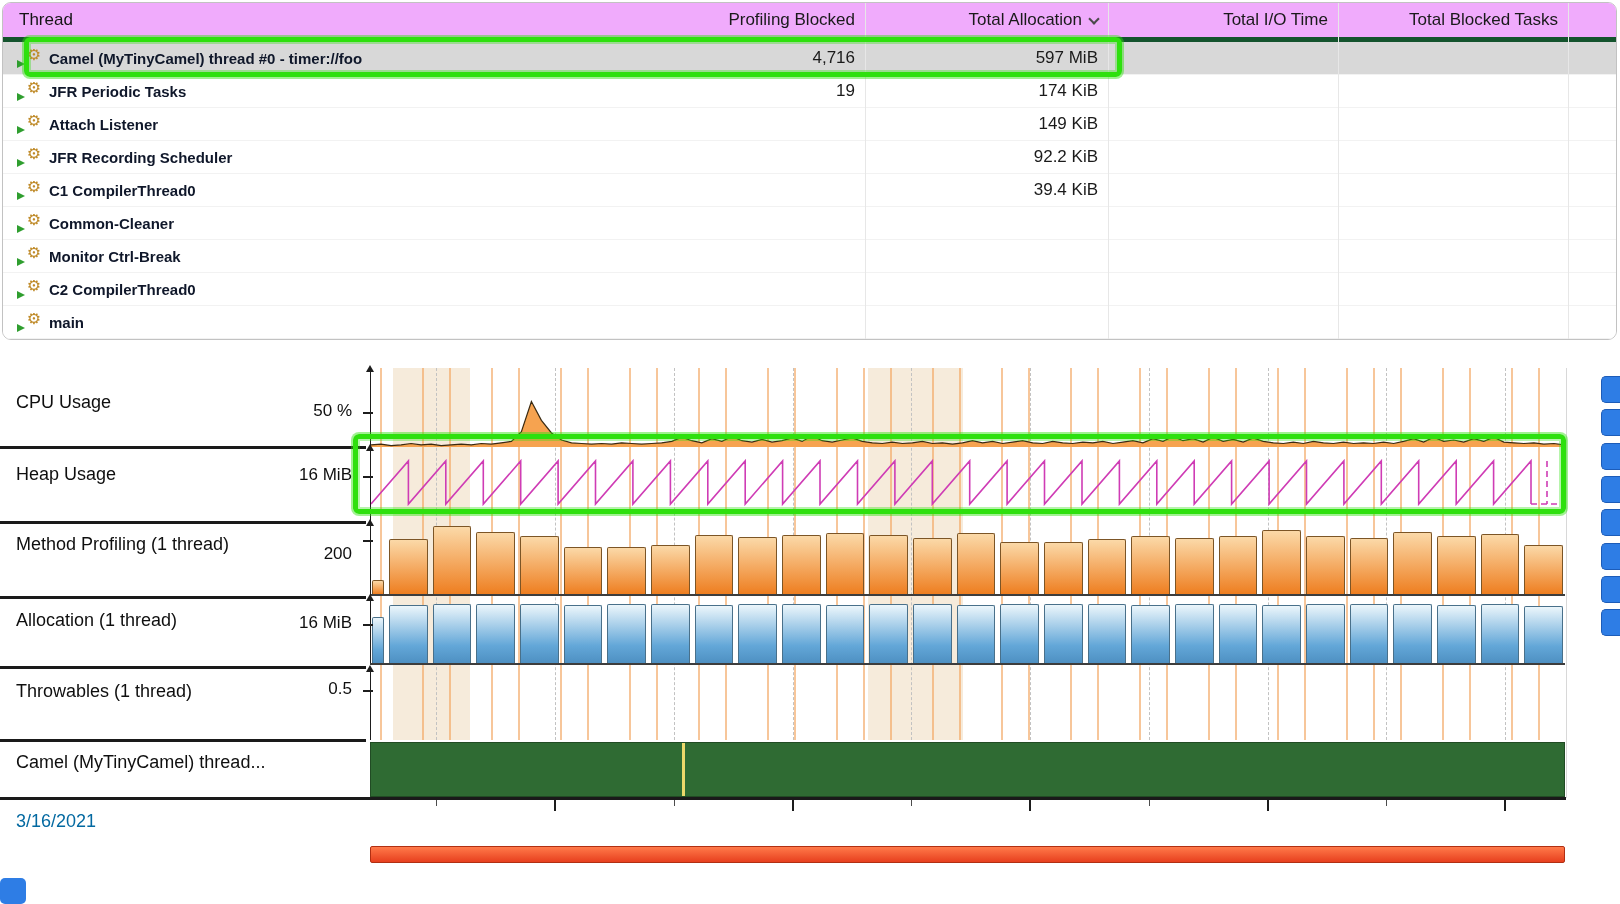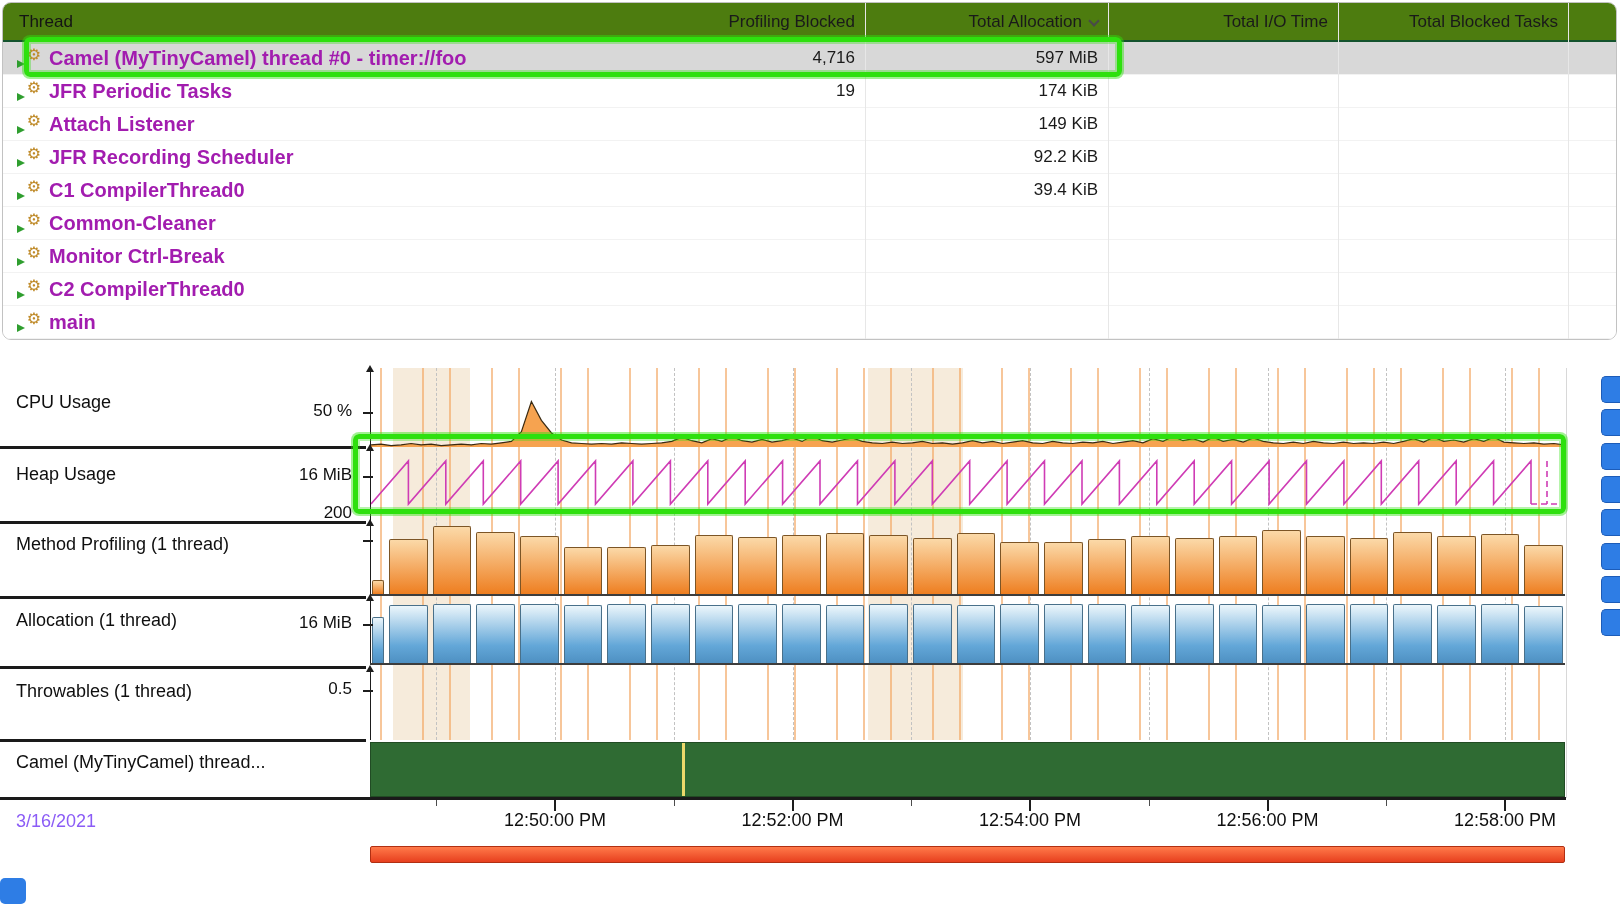--- a/index.html
+++ b/index.html
@@ -5,26 +5,26 @@
   html,body{margin:0;padding:0;}
   body{width:1620px;height:904px;overflow:hidden;background:#fff;font-family:"Liberation Sans",sans-serif;}
   *{box-sizing:border-box;}
   #root{position:relative;width:1620px;height:904px;}
 
   
   #thread-table{position:absolute;left:2px;top:2px;width:1615px;height:338px;background:#fff;
     border:1px solid #c2c2c2;border-radius:9px;overflow:hidden;z-index:5;}
   .trow{position:relative;display:grid;grid-template-columns:645px 217px 243px 230px 230px 1fr;height:33px;align-items:center;}
   #tbody .trow{border-bottom:1px solid #f2f2f2;background:#fff;}
-  .thead{height:39px;border-bottom:2px solid #14532d;background:#4d7c0f;}
+  .thead{height:39px;border-bottom:5px solid #14532d;background:#f0abfc;}
   .th{font-size:17px;color:#141414;font-weight:400;}
   .c{padding:0 10px;white-space:nowrap;overflow:hidden;}
   .c-thread{display:flex;align-items:center;gap:9px;padding-left:16px;}
   .c-num{text-align:right;font-size:17px;color:#1a1a1a;}
-  .tname{font-weight:700;font-size:20px;color:#a21caf;}
+  .tname{font-weight:700;font-size:15px;color:#0f172a;}
   #tbody .trow.selected{background:#d8d8d8;}
   .ticon{position:relative;width:21px;height:19px;flex:none;}
   .gear{position:absolute;right:-1px;top:-4px;font-size:16px;color:#bf8a28;line-height:19px;}
   .tri{position:absolute;left:-2px;bottom:0;width:0;height:0;border-left:8px solid #2f9e2f;
     border-top:4px solid transparent;border-bottom:4px solid transparent;}
   .vline{position:absolute;top:0;bottom:0;width:1px;background:#e7e7e7;}
   .sort-chevron{display:inline-block;width:8px;height:8px;border-right:2px solid #4a4a4a;
     border-bottom:2px solid #4a4a4a;transform:rotate(45deg);margin-left:8px;margin-bottom:2px;}
 
   
@@ -49,21 +49,21 @@
   .bar-m{background:linear-gradient(#fbd9a8,#ee7e20);border-color:#7c5526;}
   .bar-a{background:linear-gradient(#ecf6fb,#63a7d8 70%,#4e90c2);border-color:#49708a;}
   .sliver{flex:0 0 12px;}
   #green-band{position:absolute;left:370px;top:742px;width:1195px;height:55px;background:#2f6b33;
     border:1px solid #214b24;z-index:3;}
   #band-marker{position:absolute;top:0;height:100%;width:3px;background:#ecd96b;}
   .majtick{position:absolute;top:799px;width:2px;height:12px;background:#1d1d1d;z-index:5;}
   .mintick{position:absolute;top:799px;width:1px;height:7px;background:#4d4d4d;z-index:5;}
   #time-strip{position:absolute;left:0;top:810px;width:1568px;height:26px;overflow:hidden;z-index:5;}
   .tlabel{position:absolute;top:0;width:220px;text-align:center;font-size:18px;color:#0f0f0f;white-space:nowrap;}
-  #date-label{position:absolute;left:16px;top:811px;font-size:18px;color:#8b5cf6;z-index:6;}
+  #date-label{position:absolute;left:16px;top:811px;font-size:18px;color:#0369a1;z-index:6;}
   #red-scrollbar{position:absolute;left:370px;top:846px;width:1195px;height:17px;
     background:linear-gradient(#ff7a4a,#e73f1e);border:1px solid #b12f12;border-radius:2px;z-index:5;}
   .pbtn{position:absolute;left:1601px;width:19px;height:27px;background:#2e7de5;border:1px solid #1d5cb8;
     border-right:none;border-radius:5px 0 0 5px;z-index:5;}
   #corner-icon{position:absolute;left:0;top:878px;width:26px;height:26px;background:#2e7de5;border-radius:5px;z-index:5;}
   .chart-svg{position:absolute;z-index:3;}
   #plot-right-edge{position:absolute;left:1566px;top:368px;width:1px;height:430px;background:#d8d8d8;z-index:2;}
   #throwables-plot{position:absolute;left:370px;top:668px;width:1195px;height:72px;z-index:2;}
 </style>
 </head>
@@ -271,21 +271,21 @@
 
   <div class="clabel" style="top:392px">CPU Usage</div>
   <div class="clabel" style="top:464px">Heap Usage</div>
   <div class="clabel" style="top:534px">Method Profiling (1 thread)</div>
   <div class="clabel" style="top:610px">Allocation (1 thread)</div>
   <div class="clabel" style="top:681px">Throwables (1 thread)</div>
   <div class="clabel" style="top:752px">Camel (MyTinyCamel) thread...</div>
 
   <div class="axval" style="left:240px;top:401px">50 %</div>
   <div class="axval" style="left:240px;top:465px">16 MiB</div>
-  <div class="axval" style="left:240px;top:503px">200</div>
+  <div class="axval" style="left:240px;top:544px">200</div>
   <div class="axval" style="left:240px;top:613px">16 MiB</div>
   <div class="axval" style="left:240px;top:679px">0.5</div>
 
   <div class="ul" style="top:446px"></div>
   <div class="ul" style="top:521px"></div>
   <div class="ul" style="top:596px"></div>
   <div class="ul" style="top:666px"></div>
   <div class="ul" style="top:739px"></div>
   <div class="ul" style="top:797px;width:1566px"></div>
 
@@ -385,27 +385,20 @@
       <div class="majtick" style="left: 791.5px;"></div>
       <div class="majtick" style="left: 1029px;"></div>
       <div class="majtick" style="left: 1266.5px;"></div>
       <div class="majtick" style="left: 1504px;"></div>
       <div class="mintick" style="left: 436.3px;"></div>
       <div class="mintick" style="left: 673.8px;"></div>
       <div class="mintick" style="left: 911.3px;"></div>
       <div class="mintick" style="left: 1148.8px;"></div>
       <div class="mintick" style="left: 1386.3px;"></div>
     </div>
-  <div id="time-strip">
-      <div class="tlabel" style="left: 445px;">12:50:00 PM</div>
-      <div class="tlabel" style="left: 682.5px;">12:52:00 PM</div>
-      <div class="tlabel" style="left: 920px;">12:54:00 PM</div>
-      <div class="tlabel" style="left: 1157.5px;">12:56:00 PM</div>
-      <div class="tlabel" style="left: 1395px;">12:58:00 PM</div>
-    </div>
   <div id="date-label">3/16/2021</div>
 
   <div id="red-scrollbar"></div>
 
   <div id="pbtn-layer">
       <div class="pbtn" style="top: 376px;"></div>
       <div class="pbtn" style="top: 409.3px;"></div>
       <div class="pbtn" style="top: 442.6px;"></div>
       <div class="pbtn" style="top: 475.9px;"></div>
       <div class="pbtn" style="top: 509.2px;"></div>

